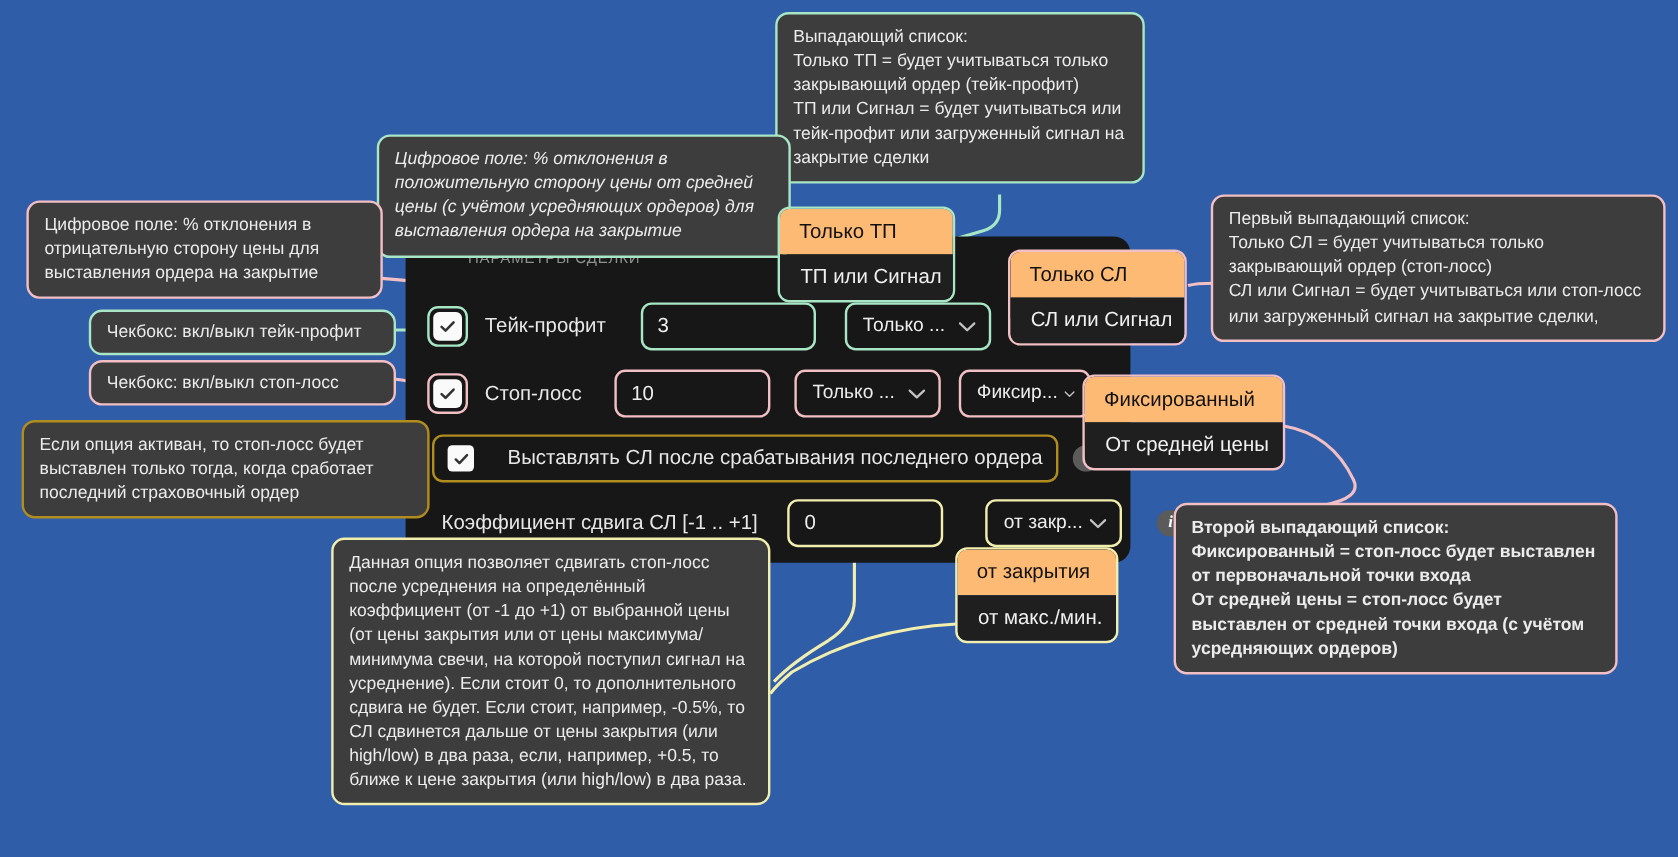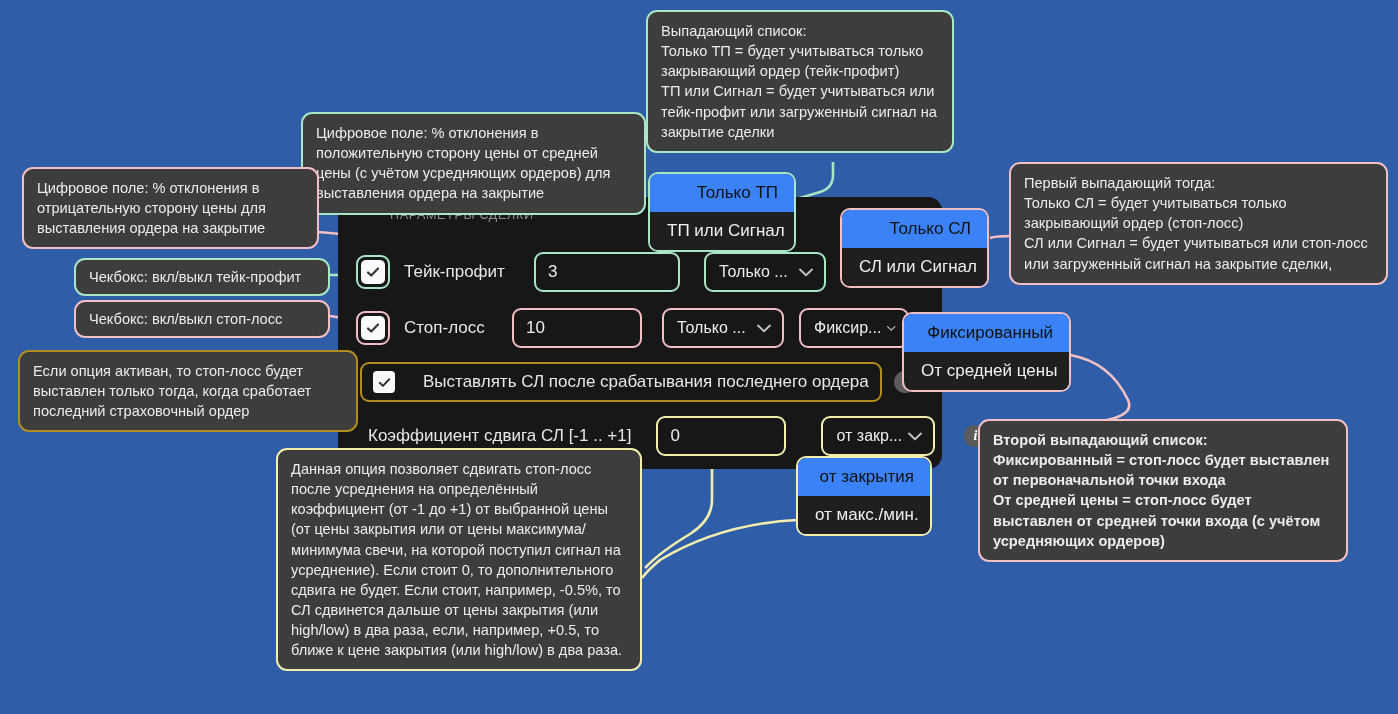--- a/index.html
+++ b/index.html
@@ -80,21 +80,21 @@
 
   
   .menu{
     position:absolute;border-radius:10px;overflow:hidden;
     box-sizing:border-box;z-index:40;
   }
   .menu .mi{
     padding:9px 16px;font-size:17px;white-space:nowrap;
     box-sizing:border-box;
   }
-  .menu .mi.sel{background:#3b82f6;color:#111111;text-align:right;}
+  .menu .mi.sel{background:#fdba74;color:#111111;}
   .menu .mi.norm{background:#1f1f1f;color:#f0f0f0;padding-left:17px;}
 
   
   .note{
     position:absolute;box-sizing:border-box;
     background:#3d3d3d;border-radius:11px;
     border:2px solid #cccccc;
     padding:9px 13px;
     color:#ececec;font-size:14.6px;line-height:1.38;
     z-index:30;
@@ -218,31 +218,31 @@
 
   <div class="menu" style="left:796px;top:456px;width:136px;border:2.6px solid #f2efae;">
     <div class="mi sel">от закрытия</div>
     <div class="mi norm">от макс./мин.</div>
   </div>
 
   <div class="note" style="left:646px;top:10px;width:308px;border-color:#a8e6c5;white-space:pre-line;">Выпадающий список:
 Только ТП = будет учитываться только закрывающий ордер (тейк-профит)
 ТП или Сигнал = будет учитываться или тейк-профит или загруженный сигнал на закрытие сделки</div>
 
-  <div class="note" style="left:301px;top:112px;width:345px;border-color:#a8e6c5;">Цифровое поле: % отклонения в положительную сторону цены от средней цены (с учётом усредняющих ордеров) для выставления ордера на закрытие</div>
+  <div class="note" style="left:314px;top:112px;width:345px;border-color:#a8e6c5;font-style:italic;">Цифровое поле: % отклонения в положительную сторону цены от средней цены (с учётом усредняющих ордеров) для выставления ордера на закрытие</div>
 
   <div class="note" style="left:22px;top:167px;width:297px;border-color:#f2bfc4;">Цифровое поле: % отклонения в отрицательную сторону цены для выставления ордера на закрытие</div>
 
   <div class="note tight" style="left:74px;top:258px;width:256px;border-color:#a8e6c5;">Чекбокс: вкл/выкл тейк-профит</div>
 
   <div class="note tight" style="left:74px;top:300px;width:256px;border-color:#f2bfc4;">Чекбокс: вкл/выкл стоп-лосс</div>
 
   <div class="note" style="left:18px;top:350px;width:340px;border-color:#b08d1e;">Если опция активан, то стоп-лосс будет выставлен только тогда, когда сработает последний страховочный ордер</div>
 
-  <div class="note" style="left:1009px;top:162px;width:379px;border-color:#f2bfc4;white-space:pre-line;">Первый выпадающий тогда:
+  <div class="note" style="left:1009px;top:162px;width:379px;border-color:#f2bfc4;white-space:pre-line;">Первый выпадающий список:
 Только СЛ = будет учитываться только закрывающий ордер (стоп-лосс)
 СЛ или Сигнал = будет учитываться или стоп-лосс или загруженный сигнал на закрытие сделки,</div>
 
   <div class="note" style="left:978px;top:419px;width:370px;border-color:#f2bfc4;white-space:pre-line;font-weight:bold;">Второй выпадающий список:
 Фиксированный = стоп-лосс будет выставлен от первоначальной точки входа
 От средней цены = стоп-лосс будет выставлен от средней точки входа (с учётом усредняющих ордеров)</div>
 
   <div class="note" style="left:276px;top:448px;width:366px;border-color:#f2efae;">Данная опция позволяет сдвигать стоп-лосс после усреднения на определённый коэффициент (от -1 до +1) от выбранной цены (от цены закрытия или от цены максимума/минимума свечи, на которой поступил сигнал на усреднение). Если стоит 0, то дополнительного сдвига не будет. Если стоит, например, -0.5%, то СЛ сдвинется дальше от цены закрытия (или high/low) в два раза, если, например, +0.5, то ближе к цене закрытия (или high/low) в два раза.</div>
 
 </div>

